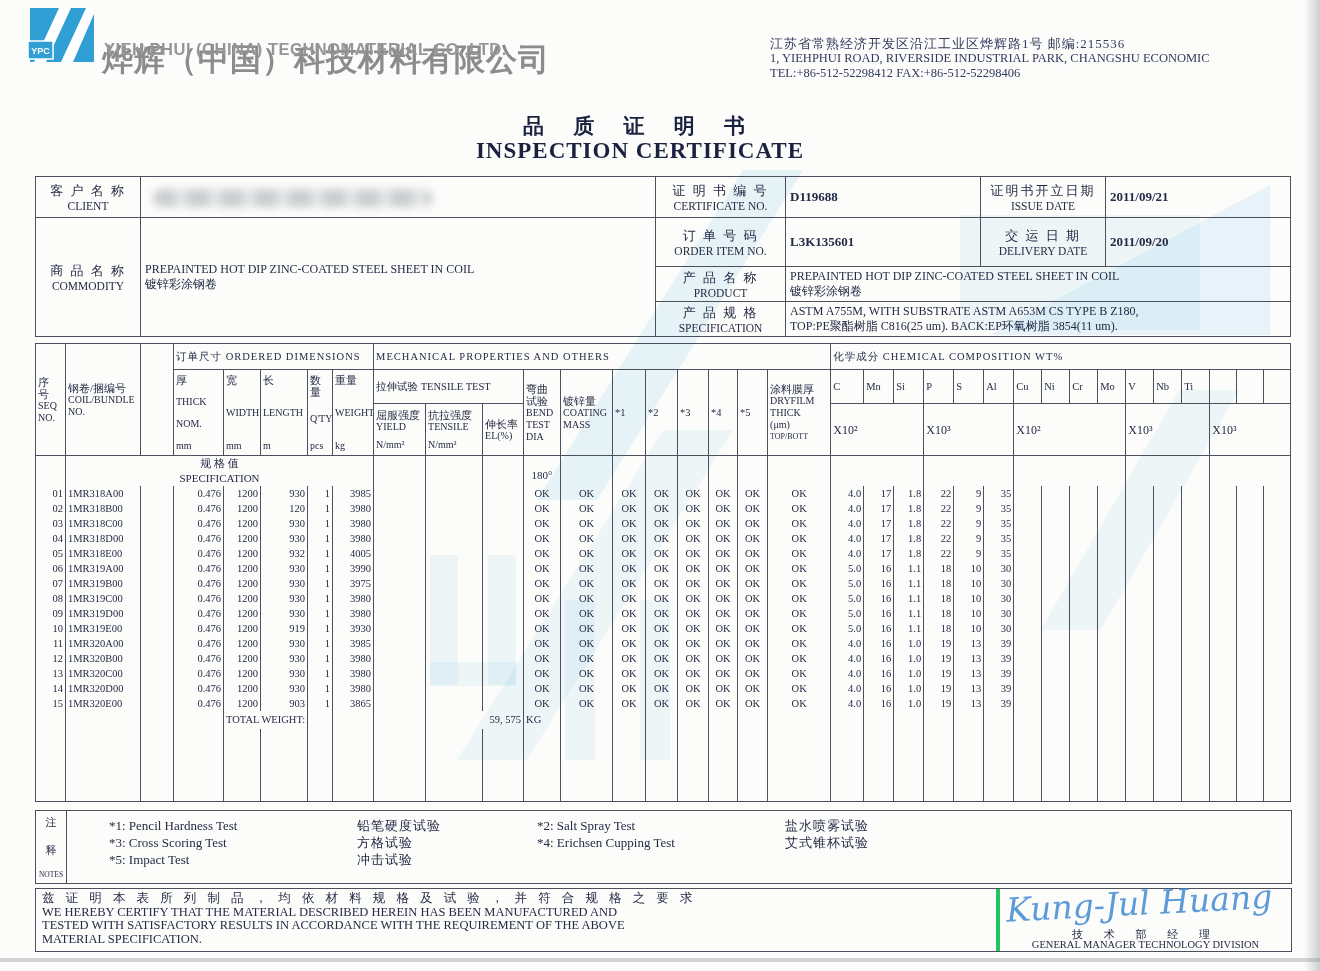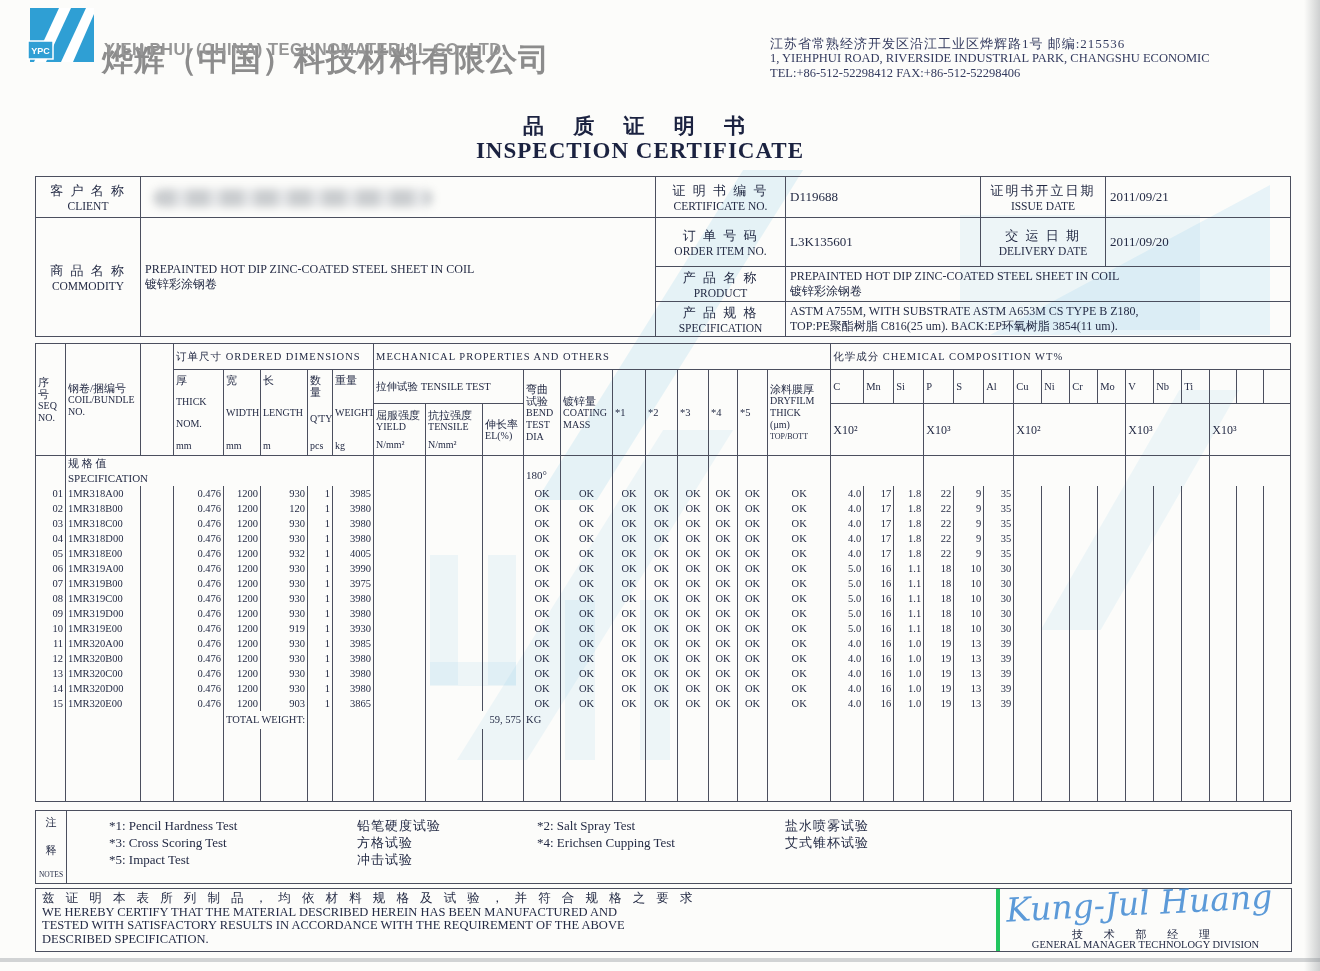--- a/index.html
+++ b/index.html
@@ -25,37 +25,37 @@
             font-size:21px;font-weight:bold;letter-spacing:12px;color:#1b2240;}
   .title-en{position:absolute;left:360px;top:138px;width:560px;text-align:center;
             font-size:23px;font-weight:bold;letter-spacing:1px;color:#1b2240;}
   
   table{border-collapse:collapse;table-layout:fixed;}
   .info-table{position:absolute;left:35px;top:176px;width:1255px;}
   .info-table td{border:1px solid #4b4f5e;vertical-align:middle;padding:1px 4px;overflow:hidden;}
   .lbl{text-align:center;}
   .lbl .cn{font-size:13px;letter-spacing:2px;}
   .lbl .en{font-size:11.5px;letter-spacing:0;}
-  .val{font-size:13px;}
+  .val{font-size:13px;font-weight:bold;}
   .val2{font-size:12px;line-height:15px;vertical-align:top;padding-top:2px;}
   .redact{width:280px;height:18px;margin:2px 0 0 8px;border-radius:9px;
           background:repeating-linear-gradient(90deg,#8e949c 0 22px,#c6cad0 22px 34px);
           filter:blur(4px);opacity:.45;}
   
   .main-table{position:absolute;left:35px;top:343px;width:1255px;border:1px solid #4b4f5e;}
   .main-table th,.main-table td{border:1px solid #4b4f5e;padding:0 2px;overflow:hidden;
         font-weight:normal;font-size:10.5px;vertical-align:middle;}
   .main-table thead th{text-align:left;line-height:12px;}
   .hr1{height:26px;}.hr2{height:34px;}.hr3{height:52px;}
   .hcn{font-size:11px;}
   .hen{font-size:10px;}
   .hsmall{font-size:8px;}
   .sect{font-size:11.5px;letter-spacing:1px;}
   .stack{display:flex;flex-direction:column;justify-content:space-between;height:78px;padding:2px 0;}
-  .spec-tr td{height:36px;text-align:left;font-size:11px;line-height:13px;}
+  .spec-tr td{height:36px;text-align:center;font-size:11px;line-height:13px;}
   .spec-tr .bendv{vertical-align:bottom;padding-bottom:3px;}
   tbody.data td{border-top:none;border-bottom:none;height:15px;line-height:15px;white-space:nowrap;}
   tr.total-tr td{height:18px;line-height:18px;border-top:none;border-bottom:none;white-space:nowrap;font-size:10.5px;}
   tr.filler-tr td{height:72px;border-top:none;}
   .t-r{text-align:right;padding-right:4px;}
   .t-l{text-align:left;padding-left:3px;}
   .t-c{text-align:center;}
   
   .notes-box{position:absolute;left:35px;top:810px;width:1255px;height:72px;border:1px solid #4b4f5e;display:flex;}
   .notes-label{width:30px;border-right:1px solid #4b4f5e;display:flex;flex-direction:column;
@@ -1007,21 +1007,21 @@
         <div><span class="note-en">*3: Cross Scoring Test</span><span class="note-cn">方格试验</span><span class="note-en">*4: Erichsen Cupping Test</span><span class="note-cn">艾式锥杯试验</span></div>
         <div><span class="note-en">*5: Impact Test</span><span class="note-cn">冲击试验</span></div>
       </div>
   </div>
 
   <div class="footer-band">
     <div class="certify">
       <div class="cn">兹 证 明 本 表 所 列 制 品 ， 均 依 材 料 规 格 及 试 验 ， 并 符 合 规 格 之 要 求</div>
       <div>WE HEREBY CERTIFY THAT THE MATERIAL  DESCRIBED  HEREIN  HAS BEEN  MANUFACTURED  AND</div>
       <div>TESTED WITH SATISFACTORY RESULTS IN ACCORDANCE WITH THE REQUIREMENT  OF  THE  ABOVE</div>
-      <div>DESCRIBED SPECIFICATION.</div>
+      <div>MATERIAL SPECIFICATION.</div>
     </div>
     <div class="signbox">
       <div class="signature">Kung-Jul Huang</div>
       <div class="sign-cn">技 术 部 经 理</div>
       <div class="sign-en">GENERAL MANAGER TECHNOLOGY DIVISION</div>
     </div>
   </div>
 
 </div>
 

